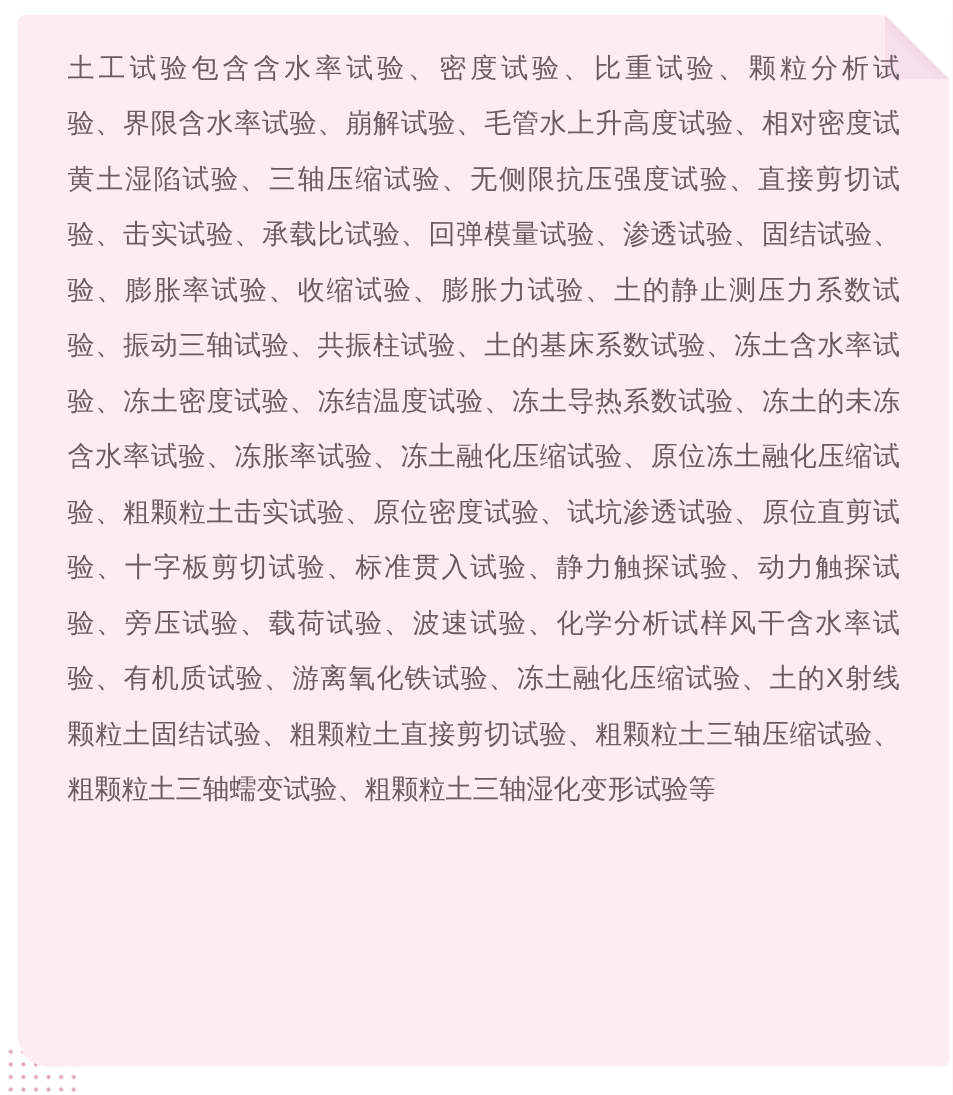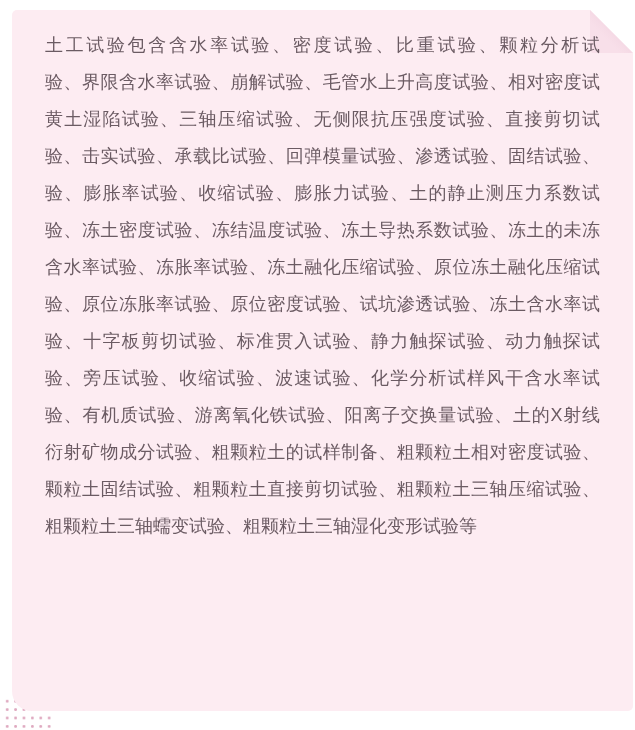--- a/index.html
+++ b/index.html
@@ -83,24 +83,24 @@
   <div class="card">
     <div class="corner-cut"></div>
     <div class="fold"></div>
 
     <div class="text-block">
       <p>土工试验包含含水率试验、密度试验、比重试验、颗粒分析试</p>
       <p>验、界限含水率试验、崩解试验、毛管水上升高度试验、相对密度试</p>
       <p>黄土湿陷试验、三轴压缩试验、无侧限抗压强度试验、直接剪切试</p>
       <p>验、击实试验、承载比试验、回弹模量试验、渗透试验、固结试验、</p>
       <p>验、膨胀率试验、收缩试验、膨胀力试验、土的静止测压力系数试</p>
+      <p>验、振动三轴试验、共振柱试验、土的基床系数试验、冻土含水率试</p>
       <p>验、冻土密度试验、冻结温度试验、冻土导热系数试验、冻土的未冻</p>
       <p>含水率试验、冻胀率试验、冻土融化压缩试验、原位冻土融化压缩试</p>
-      <p>验、原位冻胀率试验、原位密度试验、试坑渗透试验、冻土含水率试</p>
+      <p>验、粗颗粒土击实试验、原位密度试验、试坑渗透试验、原位直剪试</p>
       <p>验、十字板剪切试验、标准贯入试验、静力触探试验、动力触探试</p>
-      <p>验、旁压试验、收缩试验、波速试验、化学分析试样风干含水率试</p>
-      <p>验、有机质试验、游离氧化铁试验、阳离子交换量试验、土的X射线</p>
-      <p>衍射矿物成分试验、粗颗粒土的试样制备、粗颗粒土相对密度试验、</p>
+      <p>验、旁压试验、载荷试验、波速试验、化学分析试样风干含水率试</p>
+      <p>验、有机质试验、游离氧化铁试验、冻土融化压缩试验、土的X射线</p>
       <p>颗粒土固结试验、粗颗粒土直接剪切试验、粗颗粒土三轴压缩试验、</p>
       <p class="last-line">粗颗粒土三轴蠕变试验、粗颗粒土三轴湿化变形试验等</p>
     </div>
   </div>
 </div>
 
 </body></html>

